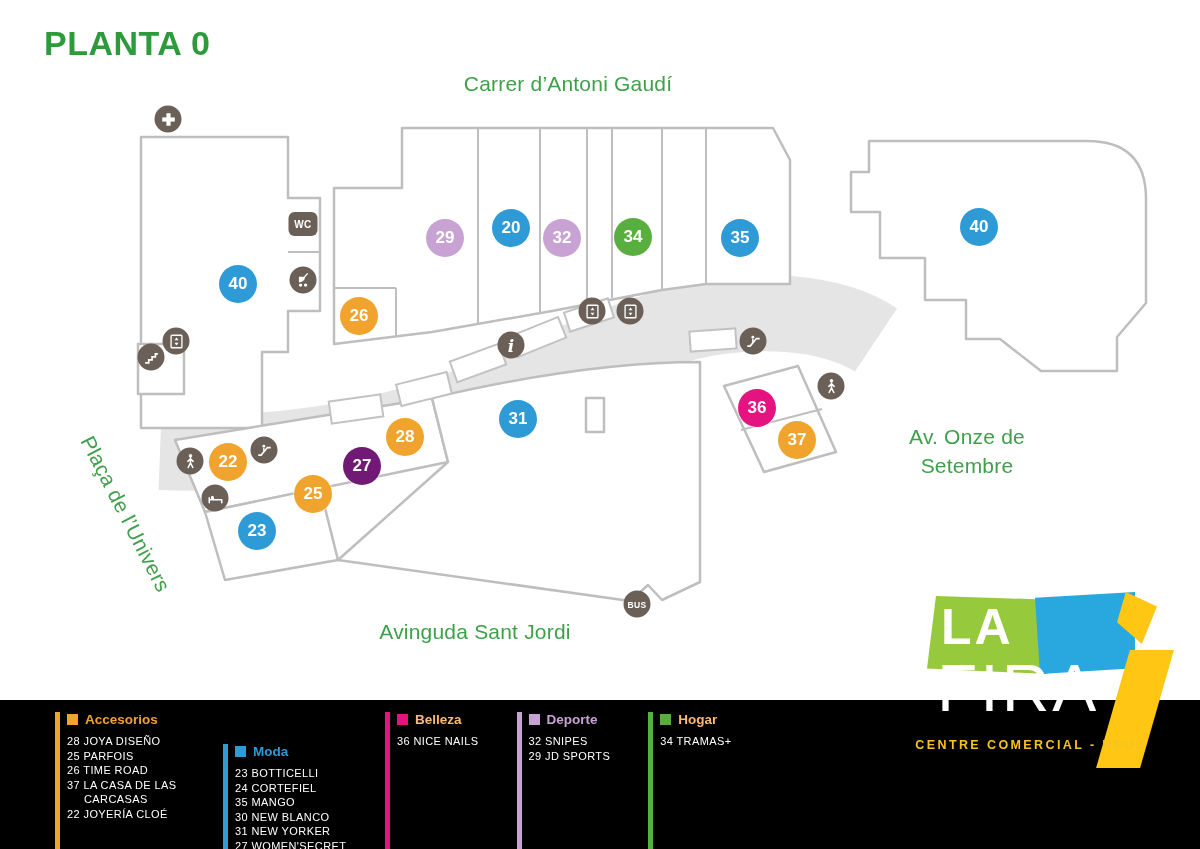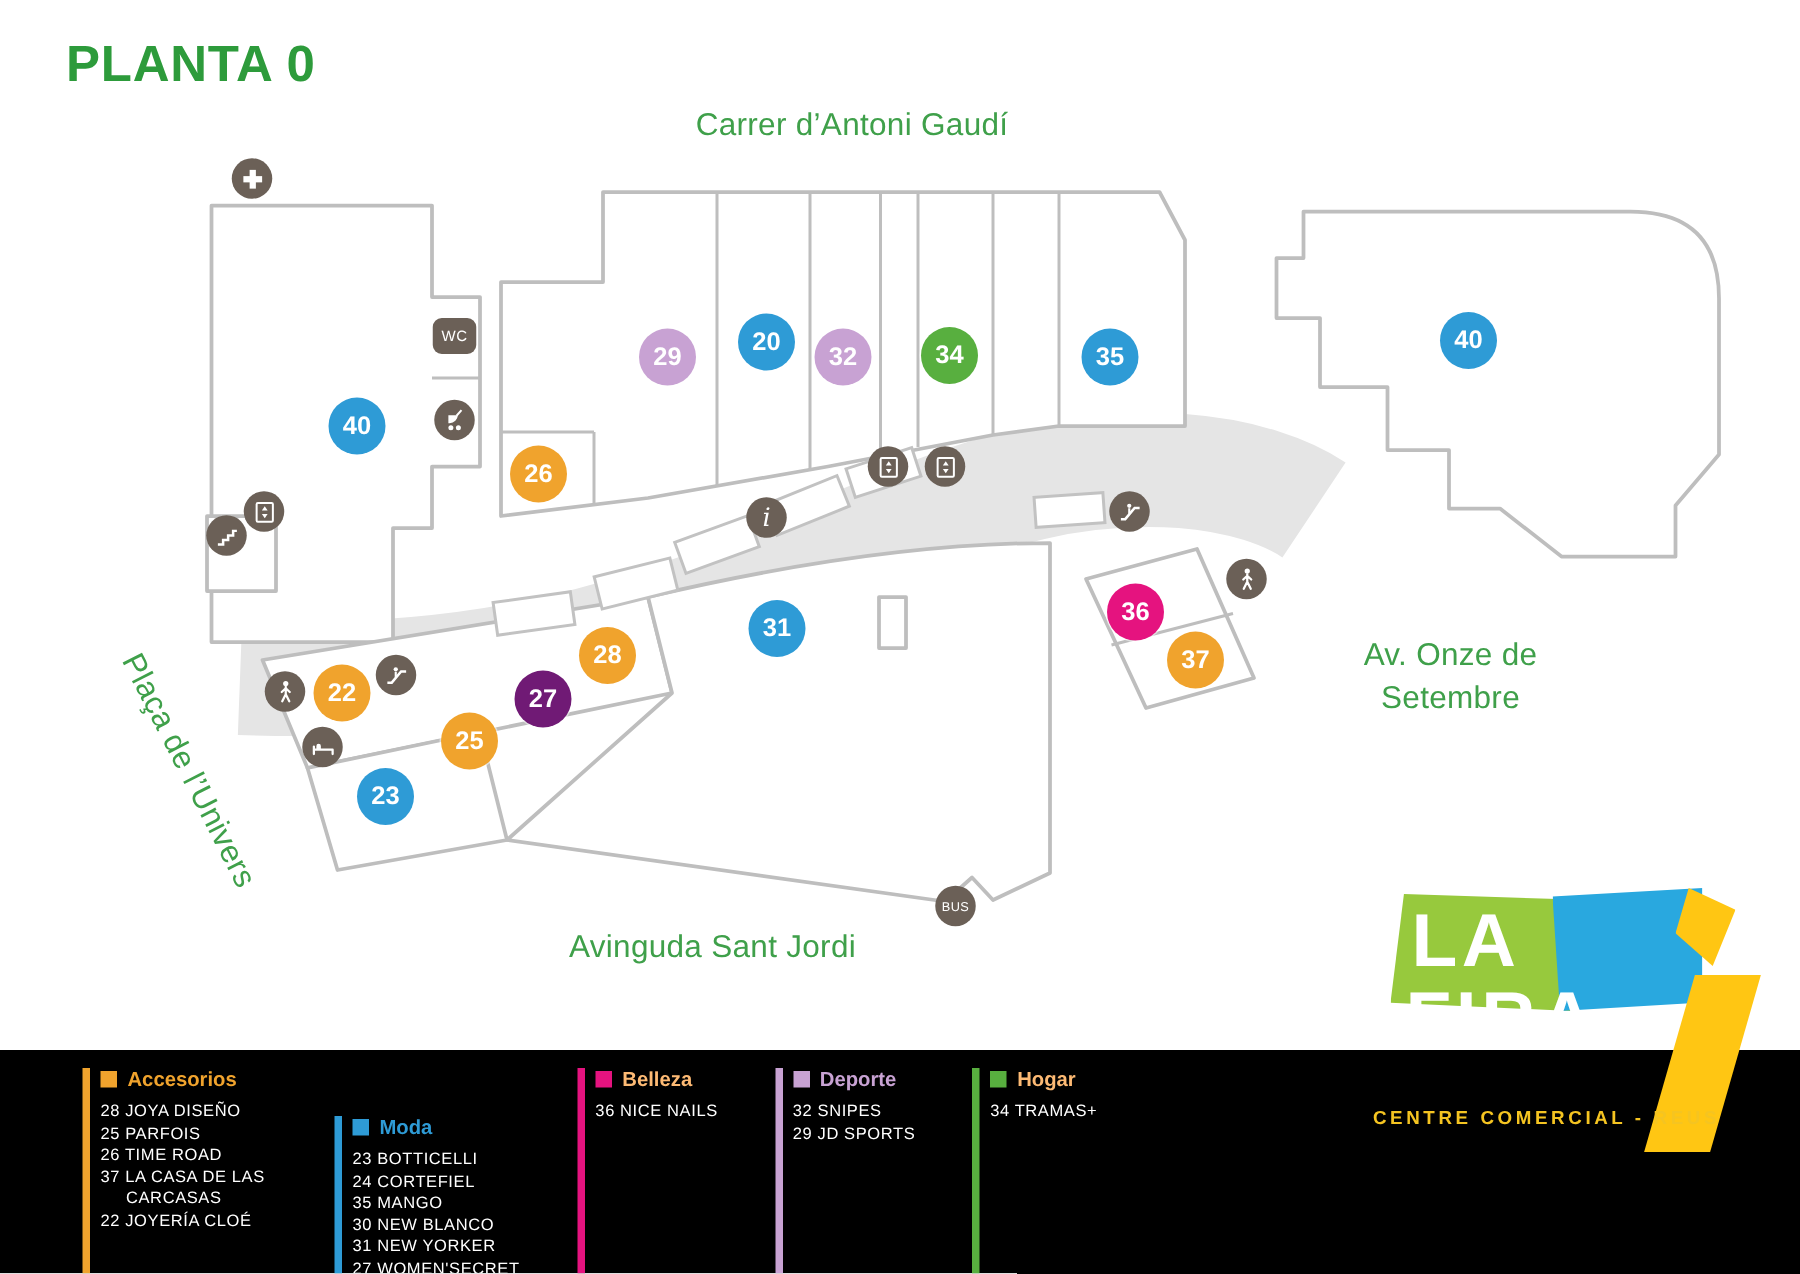--- a/index.html
+++ b/index.html
@@ -29,21 +29,21 @@
     cursor:pointer;
   }
   .map-icon {
     position:absolute; transform:translate(-50%,-50%);
     background:#6b6057; color:#fff;
     display:flex; align-items:center; justify-content:center;
   }
   .map-icon.round  { width:27px; height:27px; border-radius:50%; }
   .map-icon.square { width:29px; height:24px; border-radius:6px; }
   .map-icon svg { width:20px; height:20px; }
-  .txt { font-weight:normal; }
+  .txt { font-weight:bold; }
   .txt.wc  { font-size:10px; letter-spacing:.3px; }
   .txt.bus { font-size:8.5px; letter-spacing:.3px; }
   .txt.info{ font-family:"DejaVu Serif", serif; font-style:italic; font-size:17px; }
 
   .black-band { position:absolute; left:0; top:700px; width:1200px; height:149px; background:#000; }
   .legend { position:absolute; left:55px; top:12px; display:flex; gap:38px; }
   .legend-col { border-left:5px solid #fff; padding-left:7px; min-height:110px; }
   .legend-head { display:flex; align-items:center; gap:7px; font-weight:bold; font-size:13.5px; margin-bottom:7px; }
   .swatch { width:11px; height:11px; display:inline-block; flex:0 0 auto; }
   .legend-item {
@@ -52,21 +52,21 @@
   }
 
   
   .logo { position:absolute; left:915px; top:592px; width:248px; height:175px; }
   .logo .shape { position:absolute; }
   .logo .green  { left:12px;  top:4px;  width:128px; height:78px; background:#97c93d; clip-path:polygon(7% 0,100% 5%,94% 100%,0 93%); }
   .logo .blue   { left:120px; top:0px;  width:100px; height:82px; background:#29a8df; clip-path:polygon(0 7%,100% 0,100% 93%,5% 100%); }
   .logo .yel-sm { left:202px; top:0px;  width:40px;  height:52px; background:#ffc613; clip-path:polygon(22% 0,100% 28%,62% 100%,0 58%); }
   .logo .yel-big{ left:198px; top:58px; width:44px;  height:118px; background:#ffc613; transform:skewX(-16deg); }
   .logo .la   { position:absolute; left:26px; top:6px;  font-size:50px; font-weight:bold; color:#fff; letter-spacing:3px; }
-  .logo .fira { position:absolute; left:22px; top:58px; font-size:50px; font-weight:bold; color:#fff; letter-spacing:3px; }
+  .logo .fira { position:absolute; left:22px; top:58px; font-size:66px; font-weight:normal; color:#fff; letter-spacing:3px; }
   .logo .tagline {
     position:absolute; left:0px; top:146px; width:232px; text-align:center;
     font-size:12.5px; font-weight:bold; color:#f5c421; letter-spacing:2.4px; white-space:nowrap;
   }
 </style>
 </head>
 <body>
 
 <div class="page">
 

